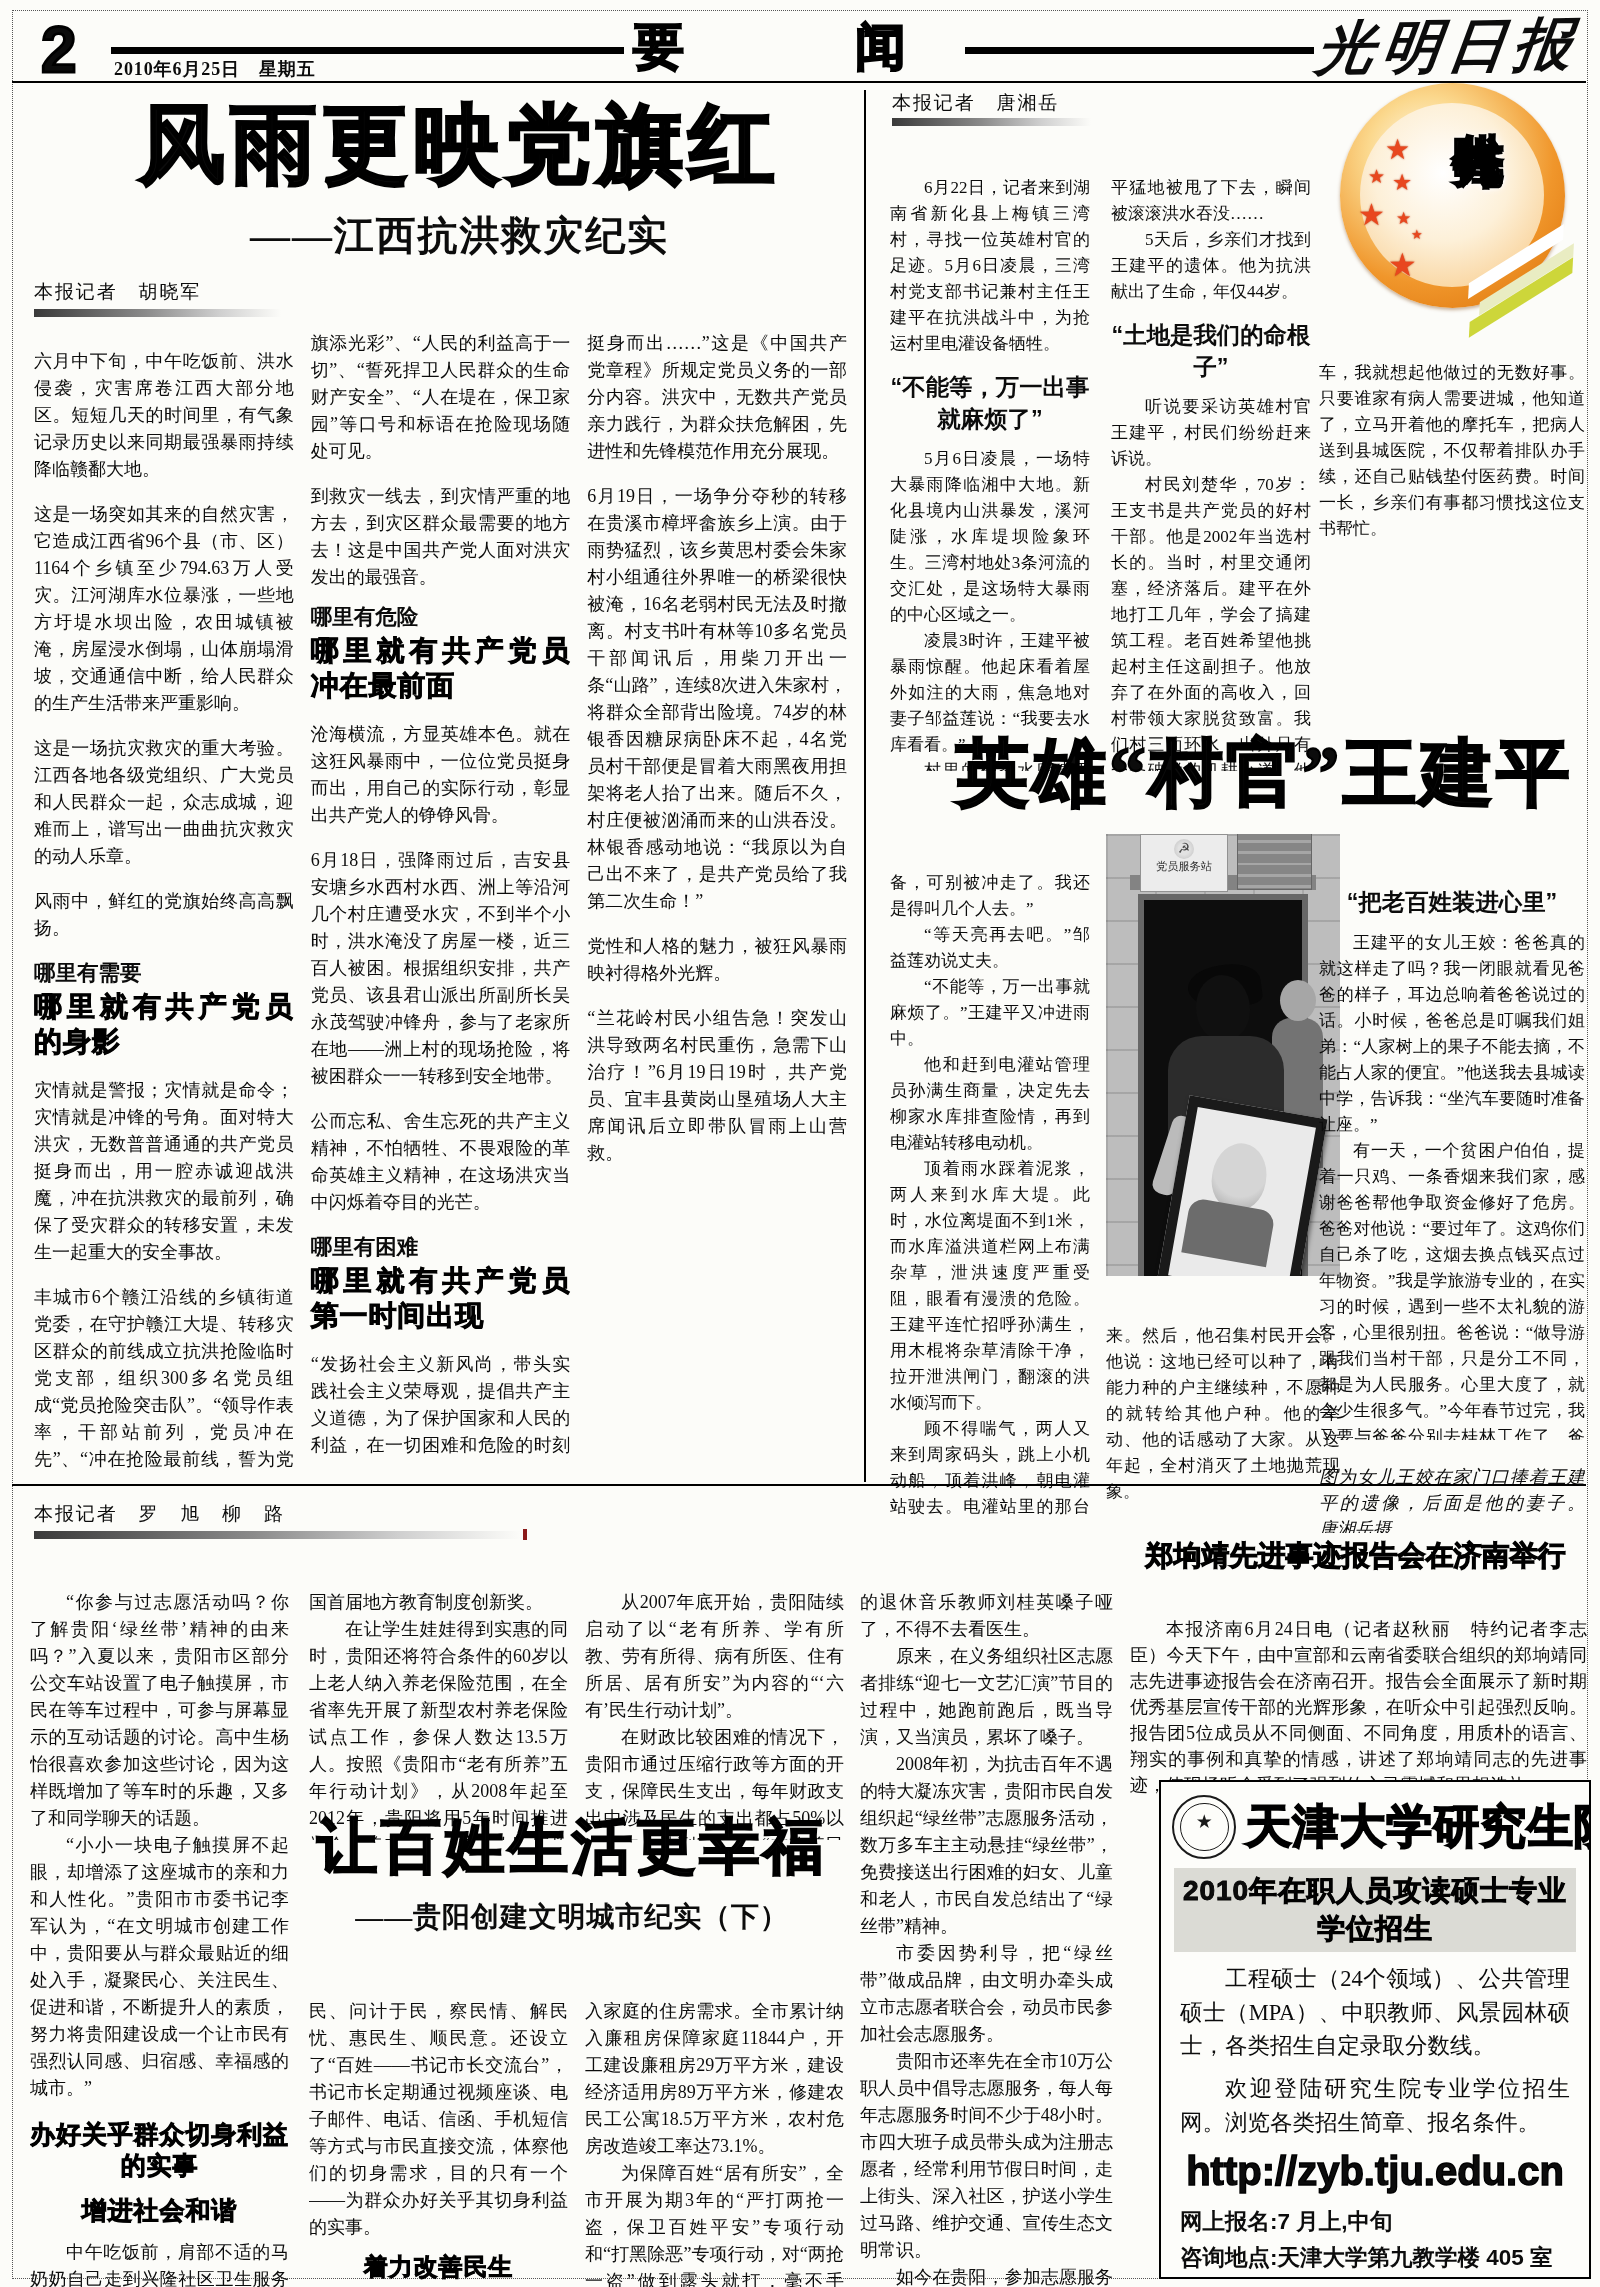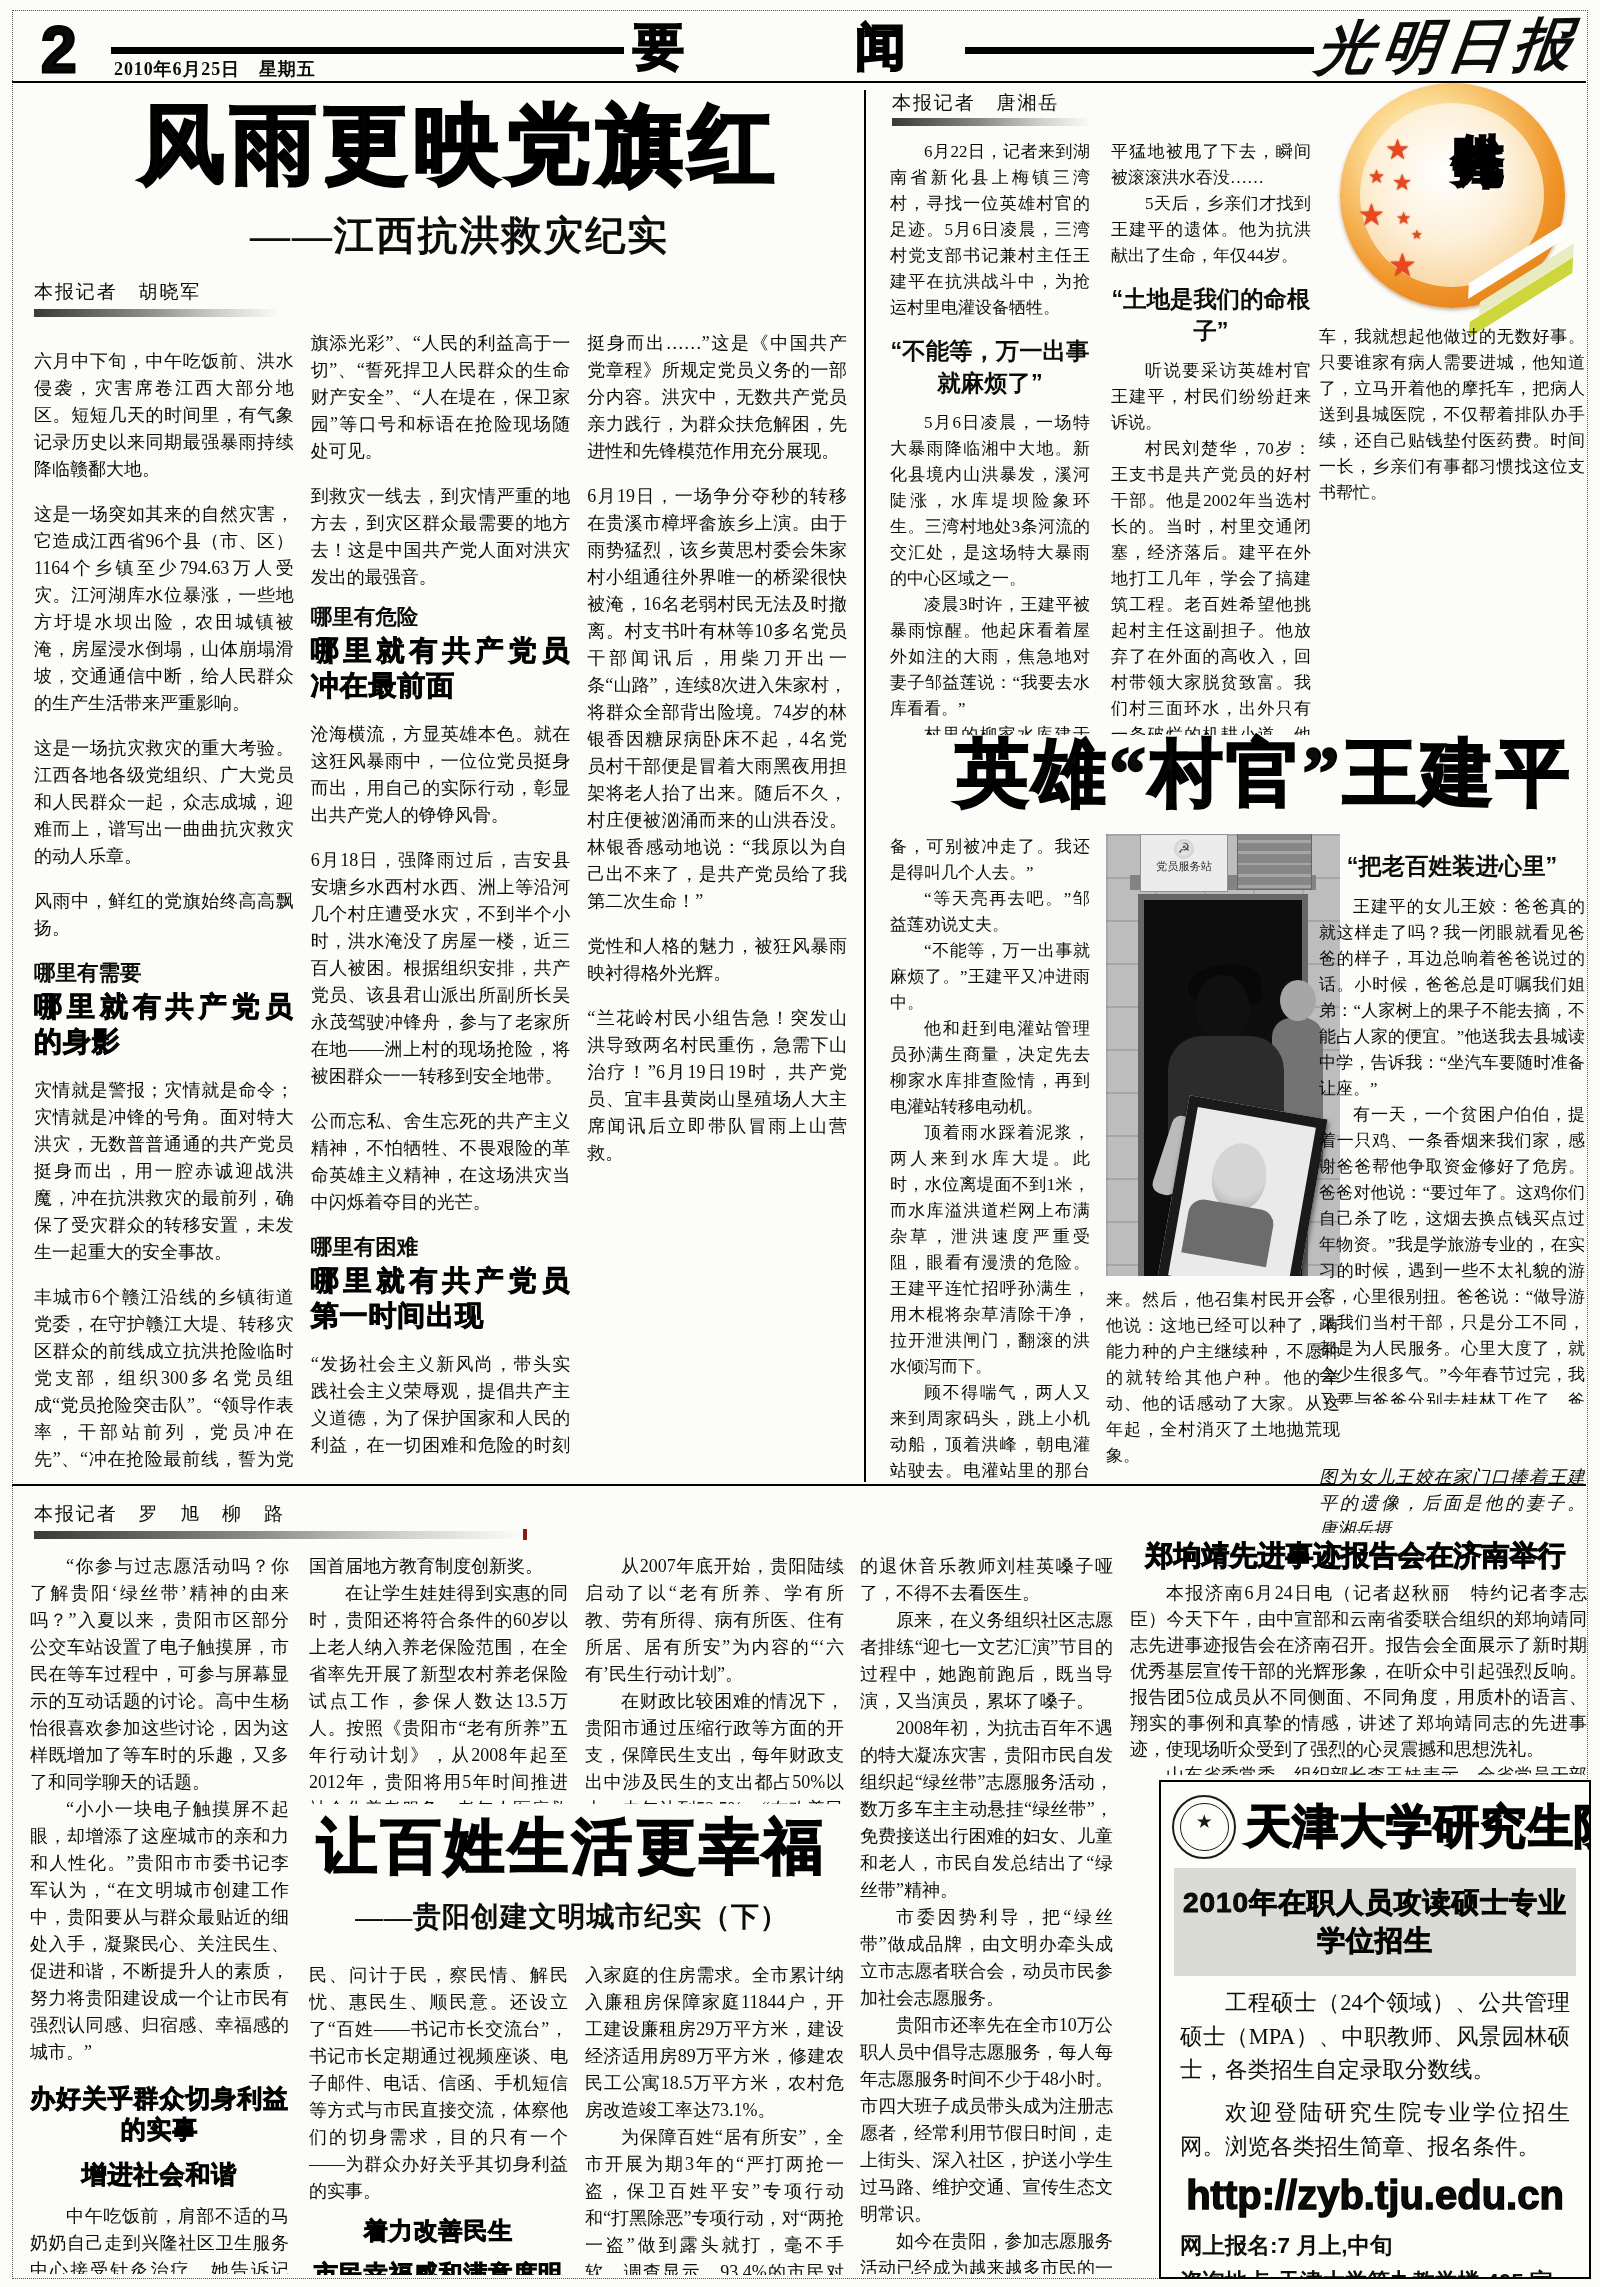--- a/index.html
+++ b/index.html
@@ -5,21 +5,21 @@
   html,body{margin:0;padding:0;background:#888;}
   .page{position:relative;width:1600px;height:2288px;background:#fcfcf9;margin:0 auto;
         font-family:"Liberation Serif","DejaVu Serif",serif;color:#0c0c0c;overflow:hidden;}
   .pborder{position:absolute;left:12px;top:10.3px;width:1574px;height:2267px;
            border:1.9px dotted #555;pointer-events:none;}
   .abs{position:absolute;}
   .sans{font-family:"Liberation Sans","DejaVu Sans",sans-serif;}
   .serif{font-family:"Liberation Serif","DejaVu Serif",serif;}
   .rule{background:#000;}
   .grad{background:linear-gradient(to right,#3a3a3a,#8a8a8a 45%,#cfcfcf 75%,#fcfcf9);}
-  .col{position:absolute;text-align:justify;overflow:hidden;font-size:18px;line-height:27px;}
+  .col{position:absolute;text-align:justify;overflow:hidden;font-size:18px;line-height:27px;margin-top:36px;}
   .col p{margin:0;text-indent:2em;}
   .noindent1 p:first-child{text-indent:0;}
   .kicker{font-weight:bold;font-size:21.5px;text-indent:0;margin:13px 0 1.9px 0;
           font-family:"Liberation Sans",sans-serif;}
   .bighead{font-weight:900;font-size:28px;line-height:1.25;text-indent:0;margin:0 0 13px 0;
            font-family:"Liberation Sans",sans-serif;letter-spacing:0.9px;-webkit-text-stroke:0.9px #000;}
   .qsub{font-weight:900;font-size:23.4px;text-align:center;margin:15px 0 11.2px 0;
         font-family:"Liberation Sans",sans-serif;line-height:1.35;}
   .byline{font-size:19px;letter-spacing:1.9px;}
   .h1flood{font-weight:900;text-align:center;font-size:86px;letter-spacing:5.6px;
@@ -81,21 +81,21 @@
   .torso{position:absolute;left:9.4px;top:90px;width:86px;height:56px;background:#7e6a57;border-radius:15px 15px 0 0;}
   .woman2{position:absolute;right:17px;top:184px;width:51px;height:150px;background:#7d7267;border-radius:19px 19px 0 0;}
   .w2head{position:absolute;right:24px;top:146px;width:36px;height:41px;background:#b7a18c;border-radius:50%;}
   
   .adbox{position:absolute;left:1159px;top:1780px;width:428px;height:495px;border:2.8px solid #000;
          background:#fdfdfa;overflow:hidden;}
   .adtitle{font-weight:900;font-size:46px;letter-spacing:0.9px;-webkit-text-stroke:1.9px #000;
            font-family:"Liberation Sans",sans-serif;white-space:nowrap;}
   .adbanner{background:#dbdbd5;text-align:center;font-weight:900;font-size:28px;
             font-family:"Liberation Sans",sans-serif;-webkit-text-stroke:0.9px #000;
-            padding:16px 0;margin:9.4px 13px 0 13px;letter-spacing:0.9px;}
+            padding:4px 0;margin:9.4px 13px 0 13px;letter-spacing:0.9px;}
   .adp{font-size:22.5px;line-height:1.5;text-align:justify;margin:9.4px 19px 0 19px;text-indent:2em;}
   .adurl{font-weight:900;font-size:40px;text-align:center;margin-top:9.4px;
          font-family:"Liberation Sans",sans-serif;-webkit-text-stroke:1.4px #000;}
   .adline{font-weight:bold;font-size:22.5px;margin:5.6px 19px 0 19px;
           font-family:"Liberation Sans",sans-serif;}
   .seal{width:60px;height:60px;border-radius:50%;border:2.8px solid #1a1a1a;position:relative;flex:none;}
   .seal::before{content:"";position:absolute;inset:5.6px;border-radius:50%;border:1.9px solid #1a1a1a;}
   .seal::after{content:"★";position:absolute;left:0;right:0;top:13px;text-align:center;font-size:19px;color:#1a1a1a;}
   .masthead{font-family:"DejaVu Serif",serif;font-style:italic;font-weight:900;font-size:58px;
             letter-spacing:7.5px;transform:skewX(-8deg) rotate(-1deg);white-space:nowrap;}

